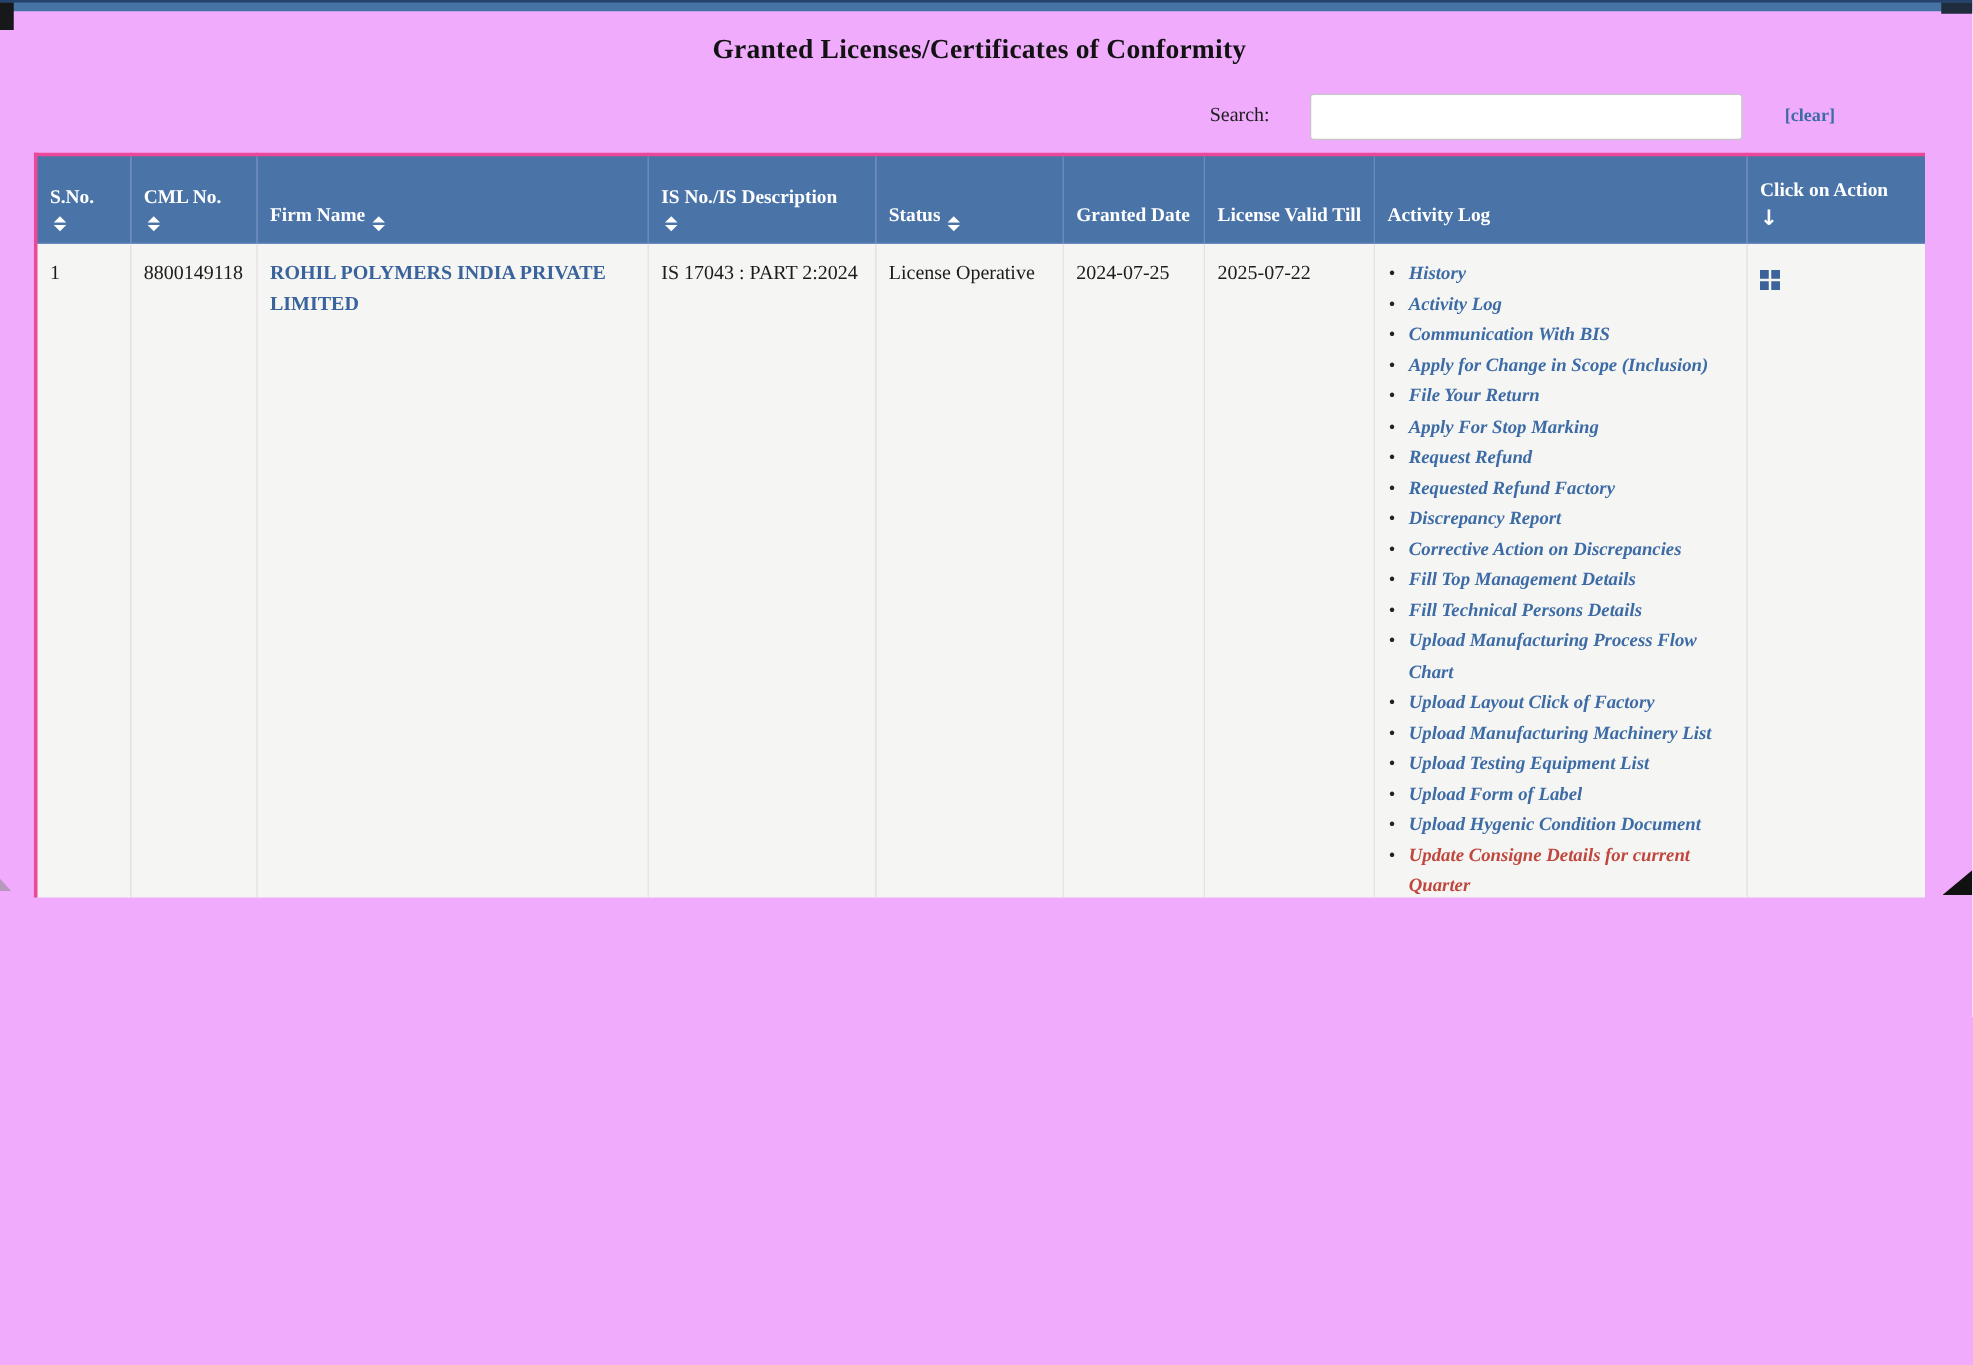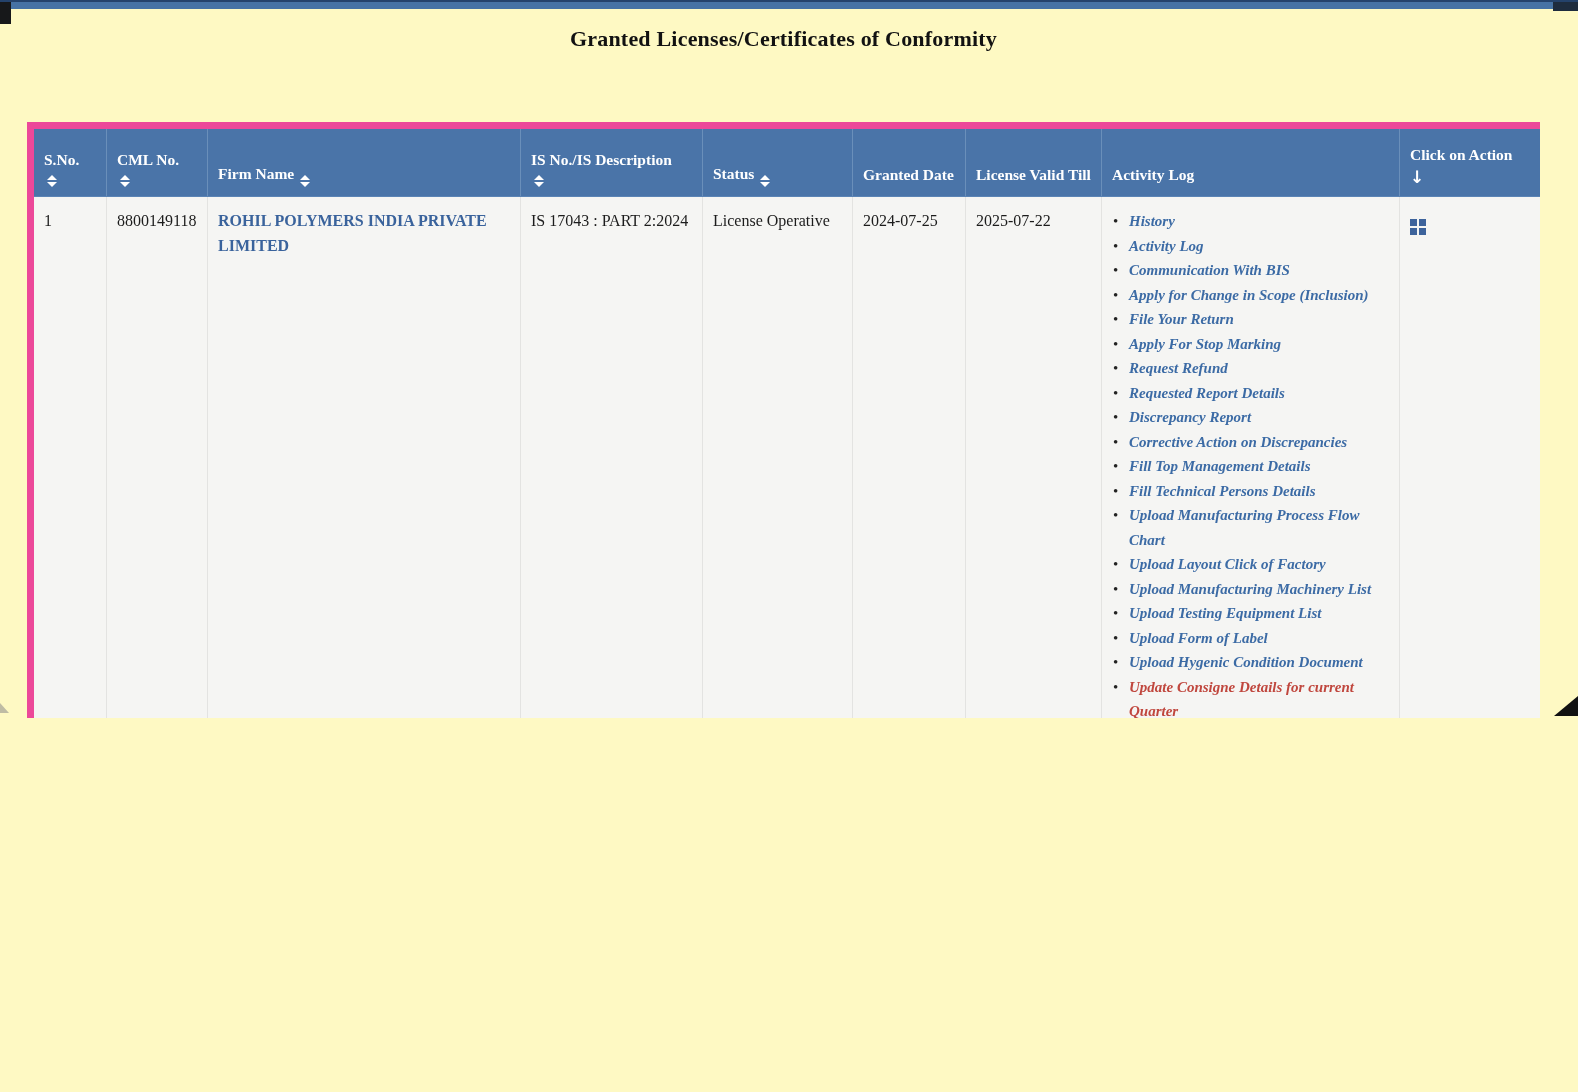--- a/index.html
+++ b/index.html
@@ -1,19 +1,19 @@
 <!DOCTYPE html>
 <html><head>
 <meta charset="utf-8">
 <style>
   * { margin:0; padding:0; box-sizing:border-box; }
   html,body { background:#ffffff; }
   .screen {
     position:relative; width:1578px; height:1092px;
-    background:#fef9c3; overflow:hidden;
+    background:#f0abfc; overflow:hidden;
     font-family:"Liberation Serif","DejaVu Serif",serif;
     color:#1c1c1c;
   }
 
   
   .topbar {
     position:absolute; top:0; left:0; width:1578px; height:9px;
     background:#4672a4; border-top:2px solid #24426b;
   }
   .topbar-dark-left  { position:absolute; top:0; left:0;  width:11px; height:22px; background:#17181a; }
@@ -55,21 +55,21 @@
     cursor:default; line-height:1.55;
   }
   .lic-table th:last-child { border-right:none; }
   .lic-table th.sortable { cursor:pointer; }
   .lic-table td {
     background:#f5f5f3; vertical-align:top;
     font-size:16px; padding:12px 10px 10px 10px;
     border-right:1px solid #e3e3e1; line-height:1.55;
   }
   .lic-table td:last-child { border-right:none; }
-  .lic-table { border:7px solid #ec4899; }
+  .lic-table { border:3px solid #ec4899; }
 
   
   .sort-icon { display:inline-flex; flex-direction:column; align-items:center;
     vertical-align:-1px; margin-left:6px; }
   .sort-icon.below { display:flex; margin-left:2px; margin-top:3px; width:12px; }
   .tri-up   { width:0; height:0; border-left:5px solid transparent; border-right:5px solid transparent; border-bottom:5px solid #ffffff; margin-bottom:2px; }
   .tri-down { width:0; height:0; border-left:5px solid transparent; border-right:5px solid transparent; border-top:5px solid #ffffff; }
 
   .down-arrow {
     font-family:"DejaVu Sans",sans-serif; font-weight:bold; font-size:17px;
@@ -109,20 +109,25 @@
 
 <div class="screen">
 
   <div class="topbar">
     <div class="topbar-dark-left"></div>
     <div class="topbar-dark-right"></div>
   </div>
 
   <div class="page-title">Granted Licenses/Certificates of Conformity</div>
 
+  <div class="search-row">
+    <span class="search-label">Search:</span>
+    <input class="search-input" type="text" placeholder="" style="">
+    <a class="clear-link">[clear]</a>
+  </div>
 
   <div class="table-viewport">
     <table class="lic-table">
       <colgroup>
         <col style="width:76px">
           <col style="width:101px">
           <col style="width:313px">
         <col style="width:182px">
           <col style="width:150px">
           <col style="width:113px">
@@ -171,21 +176,21 @@
           <td>2025-07-22</td>
           <td>
             <ul class="activity-list" id="activity-list">
                 <li><a>History</a></li>
                 <li><a>Activity Log</a></li>
                 <li><a>Communication With BIS</a></li>
                 <li><a>Apply for Change in Scope (Inclusion)</a></li>
                 <li><a>File Your Return</a></li>
                 <li><a>Apply For Stop Marking</a></li>
                 <li><a>Request Refund</a></li>
-                <li><a>Requested Report Details</a></li>
+                <li><a>Requested Refund Factory</a></li>
                 <li><a>Discrepancy Report</a></li>
                 <li><a>Corrective Action on Discrepancies</a></li>
                 <li><a>Fill Top Management Details</a></li>
                 <li><a>Fill Technical Persons Details</a></li>
                 <li><a>Upload Manufacturing Process Flow Chart</a></li>
                 <li><a>Upload Layout Click of Factory</a></li>
                 <li><a>Upload Manufacturing Machinery List</a></li>
                 <li><a>Upload Testing Equipment List</a></li>
                 <li><a>Upload Form of Label</a></li>
                 <li><a>Upload Hygenic Condition Document</a></li>

